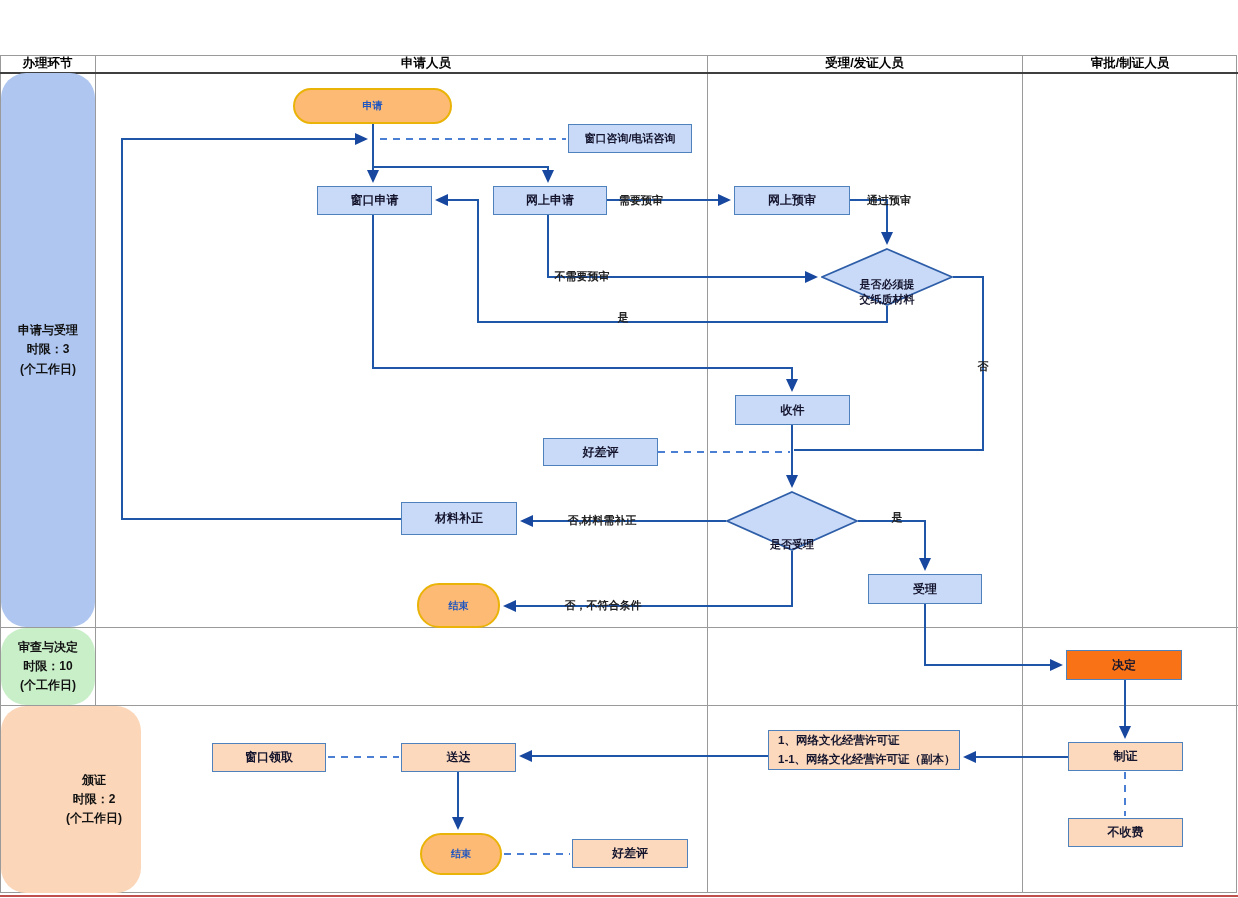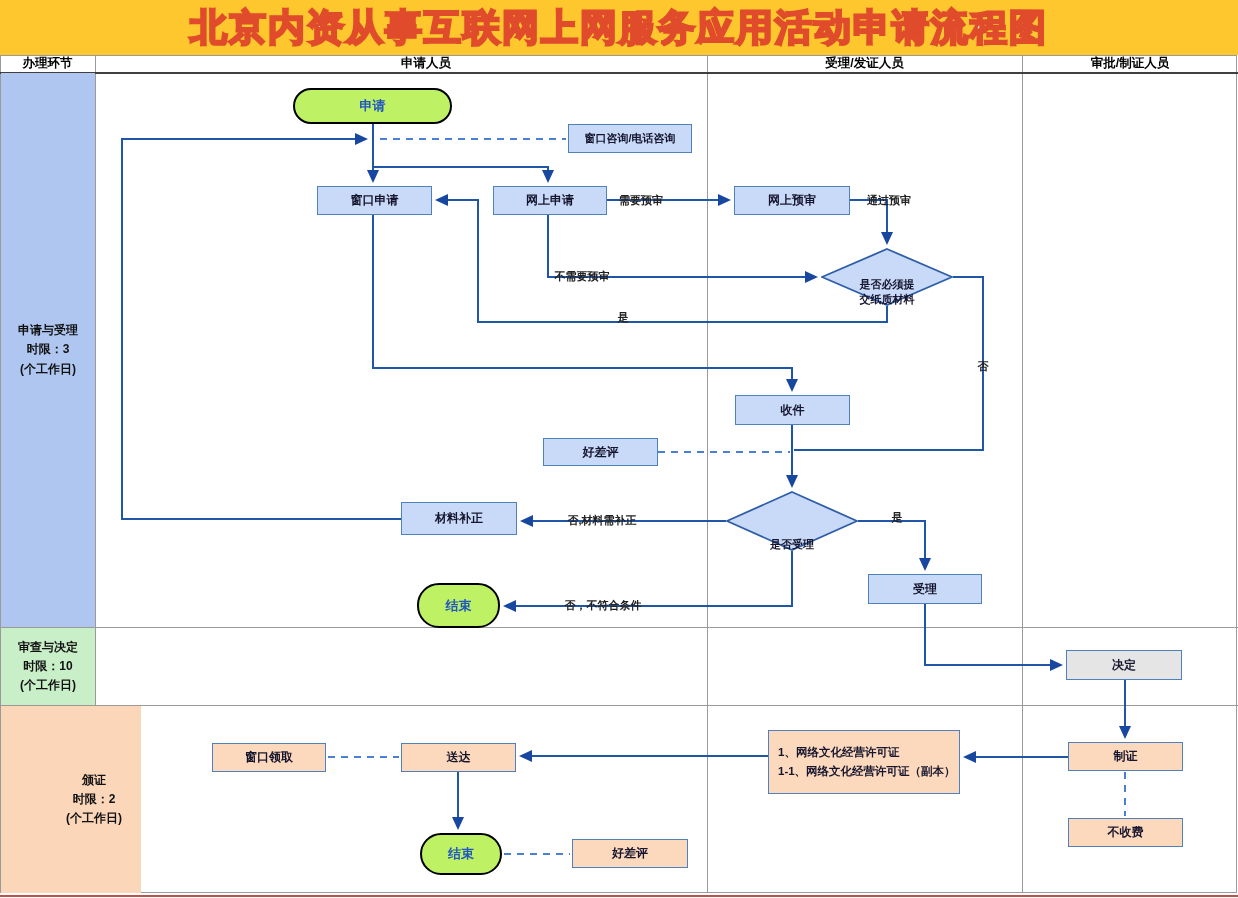--- a/index.html
+++ b/index.html
@@ -11,48 +11,45 @@
   #banner .title{font-size:37px;font-weight:900;color:#ffffff;letter-spacing:2px;
           -webkit-text-stroke:2.5px #e04b2b;text-shadow:0 0 1px #e04b2b;white-space:nowrap;}
   
   .frame{position:absolute;left:0;top:55px;width:1237px;height:838px;border:1px solid #9a9a9a;box-sizing:border-box;}
   .vline{position:absolute;top:55px;height:838px;width:1px;background:#9a9a9a;}
   .hline{position:absolute;left:0;width:1238px;height:1px;background:#9a9a9a;}
   #header-sep{position:absolute;left:0;top:72px;width:1238px;height:2px;background:#3f3f3f;}
   .colhead{position:absolute;top:55px;height:17px;display:flex;align-items:center;justify-content:center;
            font-size:12.5px;font-weight:bold;color:#000;}
   .stage{position:absolute;left:1px;width:94px;display:flex;align-items:center;justify-content:center;
-         text-align:center;font-size:12px;font-weight:bold;color:#111;line-height:1.6;}
+         text-align:center;font-size:12px;font-weight:bold;color:#111;line-height:1.6;border-radius:25px;}
   
   .node{position:absolute;box-sizing:border-box;border:1.5px solid #4f81bd;display:flex;
         flex-direction:column;align-items:center;justify-content:center;text-align:center;
         font-size:12px;font-weight:bold;color:#15152e;z-index:2;background:#c9daf8;}
   .node.blue{background:#c9daf8;}
-  .node.green{background:#e5e5e5;}
+  .node.green{background:#f97316;}
   .node.orange{background:#fcd9bd;}
-  .node.stadium{background:#bef264;border:2px solid #000000;border-radius:22px;color:#2056c0;font-size:13px;}
+  .node.stadium{background:#fdba74;border:2px solid #eab308;border-radius:22px;color:#2056c0;font-size:10px;}
   .node.lic{align-items:flex-start;text-align:left;padding-left:9px;font-size:11.5px;line-height:1.65;}
   .diamond{position:absolute;z-index:2;}
   .diamond svg{position:absolute;left:0;top:0;}
   .dlabel{position:absolute;left:0;top:0;width:100%;height:100%;display:flex;flex-direction:column;
           align-items:center;justify-content:flex-end;font-size:11px;font-weight:bold;color:#15152e;line-height:1.3;}
   
   .elabel{position:absolute;transform:translate(-50%,-50%);font-size:11px;font-weight:bold;color:#222;
           white-space:nowrap;z-index:3;}
   #wires{position:absolute;left:0;top:0;z-index:1;pointer-events:none;}
   #bottom-edge{position:absolute;left:0;top:895px;width:1238px;height:2px;background:#c0504d;}
 </style>
 </head>
 <body>
 
 <div id="canvas">
 
-  <div id="banner">
-    <div class="title">北京内资从事互联网上网服务应用活动申请流程图</div>
-  </div>
 
   <div class="frame"></div>
   <div class="vline" style="left:95px;"></div>
   <div class="vline" style="left:707px;"></div>
   <div class="vline" style="left:1022px;"></div>
   <div id="header-sep"></div>
   <div class="hline" style="top:627px;"></div>
   <div class="hline" style="top:705px;"></div>
 
   <div class="colhead" style="left:0;width:95px;">办理环节</div>
@@ -183,21 +180,21 @@
   <div class="node green" style="left:1066px;top:650px;width:116px;height:30px;">
       <span>决定</span>
     </div>
 
   <div class="node orange" style="left:212px;top:743px;width:114px;height:29px;">
       <span>窗口领取</span>
     </div>
   <div class="node orange" style="left:401px;top:743px;width:115px;height:29px;">
       <span>送达</span>
     </div>
-  <div class="node orange lic" style="left:768px;top:730px;width:192px;height:64px;">
+  <div class="node orange lic" style="left:768px;top:730px;width:192px;height:40px;">
     <span>1、网络文化经营许可证</span>
     <span>1-1、网络文化经营许可证（副本）</span>
   </div>
   <div class="node orange" style="left:1068px;top:742px;width:115px;height:29px;">
       <span>制证</span>
     </div>
   <div class="node orange" style="left:1068px;top:818px;width:115px;height:29px;">
       <span>不收费</span>
     </div>
   <div class="node stadium" style="left:420px;top:833px;width:82px;height:42px;">

